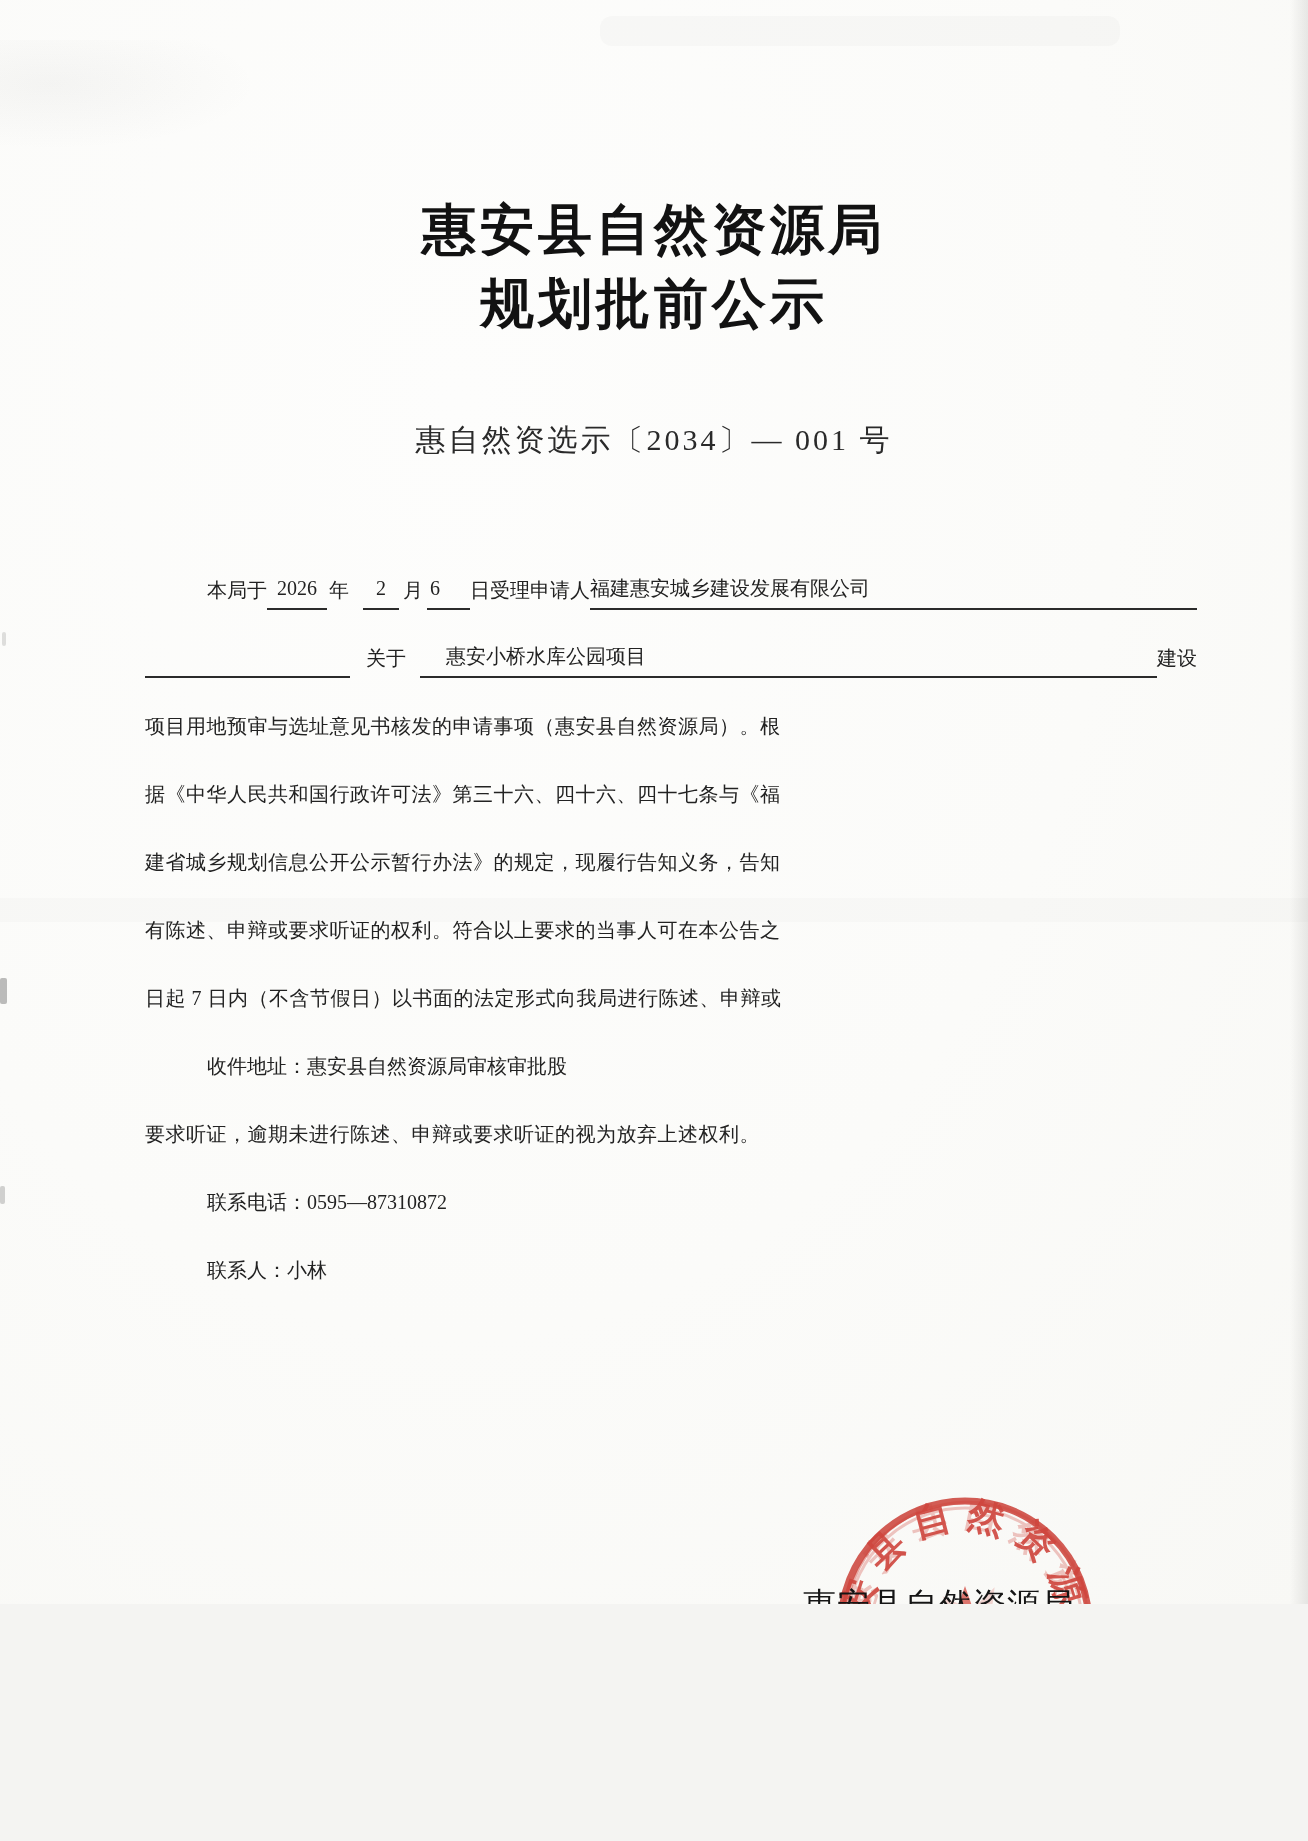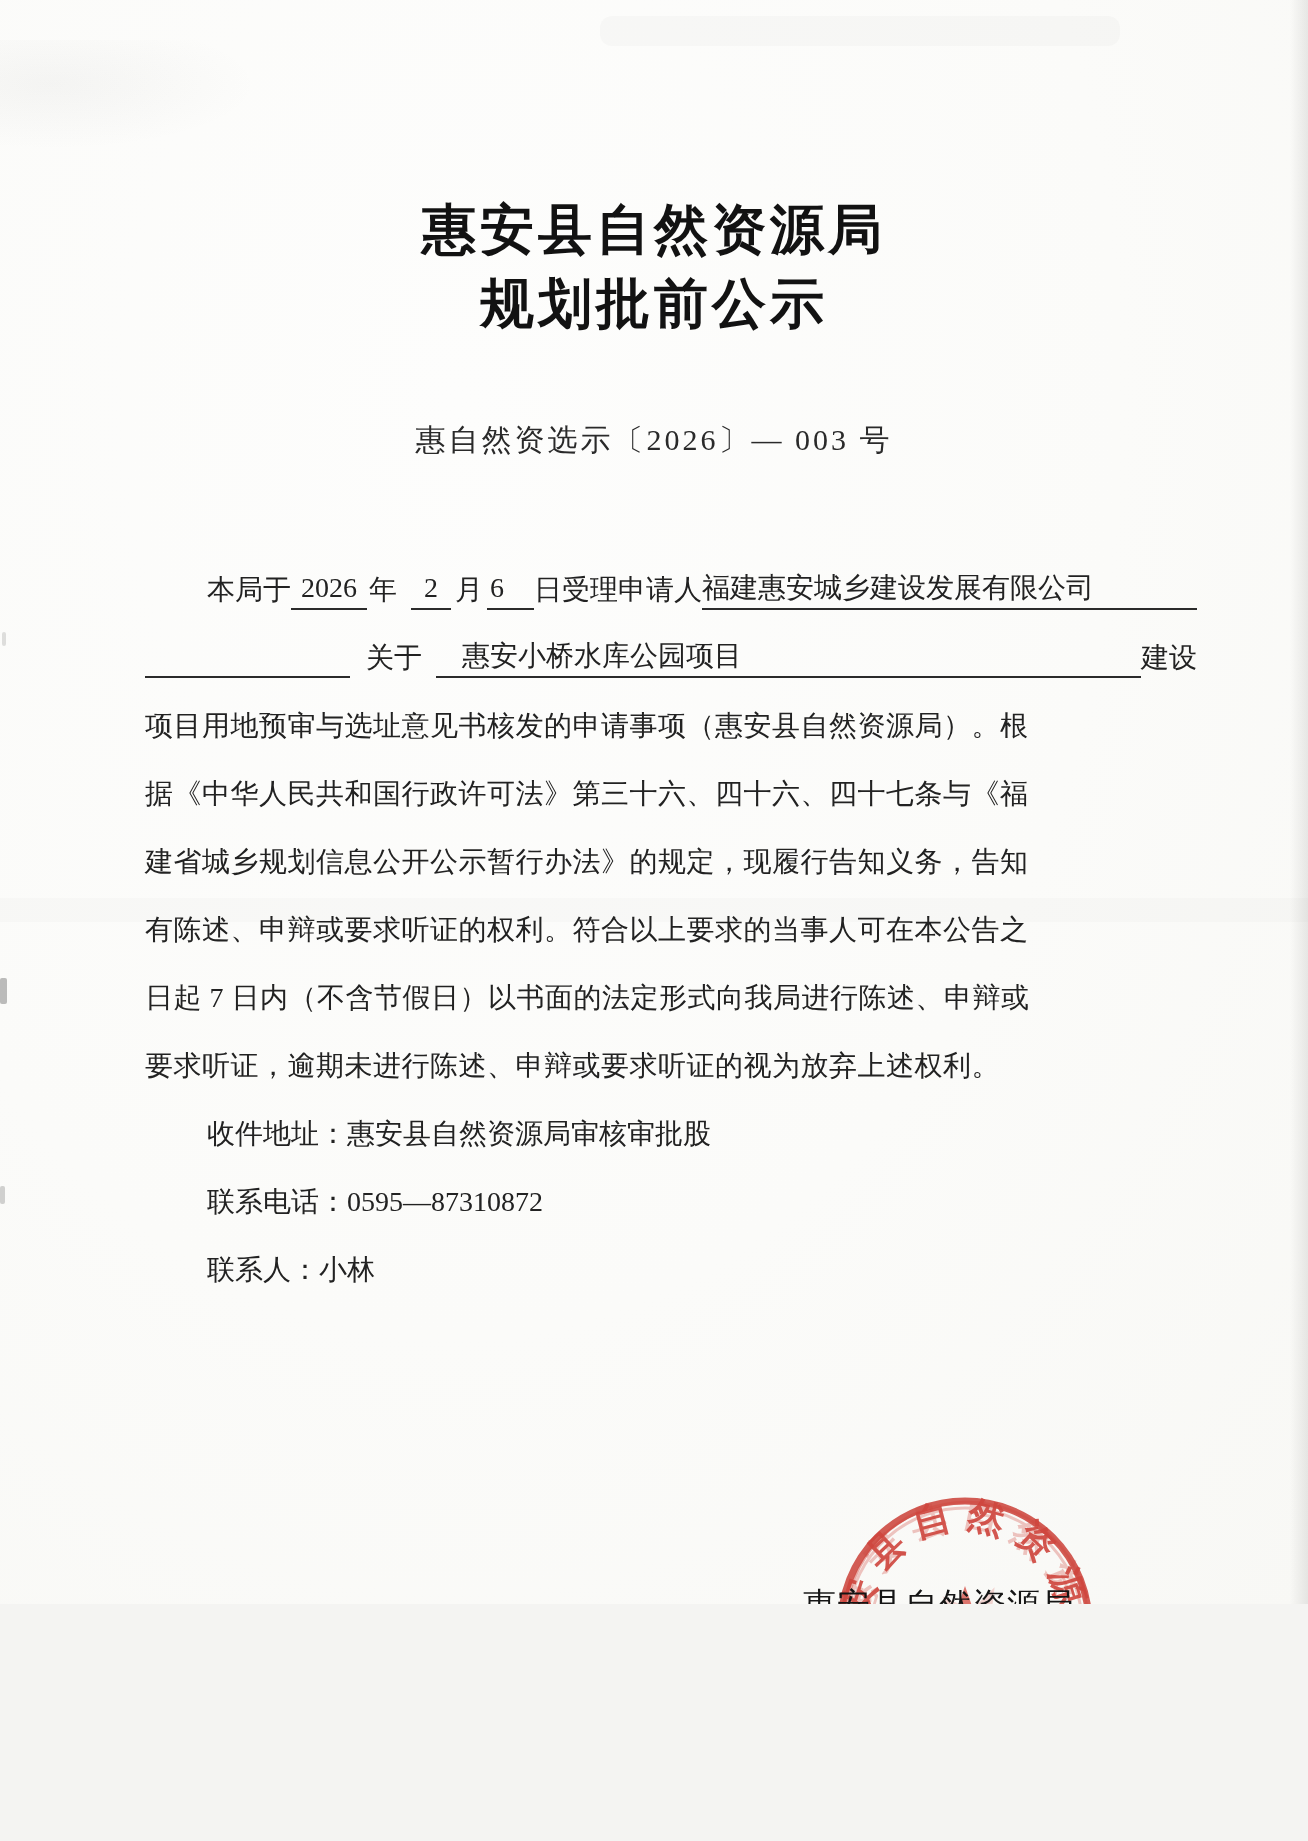--- a/index.html
+++ b/index.html
@@ -19,21 +19,21 @@
     font-weight:700;font-size:54px;line-height:74px;color:#121212;
     letter-spacing:4px;
   }
   .doc-number{
     position:absolute;left:0;top:420px;width:1308px;text-align:center;
     font-size:30px;color:#2a2a2a;letter-spacing:3px;
   }
   
   .body-text{
     position:absolute;left:145px;top:550px;width:1052px;
-    font-size:28px;color:#222;
+    font-size:20px;color:#222;
   }
   .bline{
     display:flex;align-items:flex-end;height:68px;
     box-sizing:border-box;padding-bottom:8px;white-space:nowrap;
   }
   .bline .seg{line-height:40px;}
   .l1{padding-left:62px;}
   .u{line-height:40px;border-bottom:2px solid #2b2b2b;}
   .u-year{padding:0 10px;}
   .u-month{padding:0 13px;margin-left:10px;margin-right:2px;}
@@ -90,21 +90,21 @@
   <div class="art art-tick1"></div>
   <div class="art art-tick2"></div>
   <div class="art art-tick3"></div>
   <div class="art art-br"></div>
 
   <div class="title-block">
     <div>惠安县自然资源局</div>
     <div>规划批前公示</div>
   </div>
 
-  <div class="doc-number">惠自然资选示〔2026〕— 003 号</div>
+  <div class="doc-number">惠自然资选示〔2034〕— 001 号</div>
 
   <div class="body-text">
 
     <div class="bline l1">
       <span class="seg">本局于</span>
       <span class="u u-year">2026</span>
       <span class="seg unit">年</span>
       <span class="u u-month">2</span>
       <span class="seg unit">月</span>
       <span class="u u-day">6</span>
@@ -127,28 +127,28 @@
       </div>
     <div class="bline plain">
         <span class="seg">建省城乡规划信息公开公示暂行办法》的规定，现履行告知义务，告知</span>
       </div>
     <div class="bline plain">
         <span class="seg">有陈述、申辩或要求听证的权利。符合以上要求的当事人可在本公告之</span>
       </div>
     <div class="bline plain">
         <span class="seg">日起 7 日内（不含节假日）以书面的法定形式向我局进行陈述、申辩或</span>
       </div>
-    <div class="bline plain">
-        <span class="seg">要求听证，逾期未进行陈述、申辩或要求听证的视为放弃上述权利。</span>
-      </div>
-
     <div class="bline ind">
       <span class="seg">收件地址：</span>
       <span class="seg">惠安县自然资源局审核审批股</span>
     </div>
+
+    <div class="bline plain">
+        <span class="seg">要求听证，逾期未进行陈述、申辩或要求听证的视为放弃上述权利。</span>
+      </div>
     <div class="bline ind">
       <span class="seg">联系电话：</span>
       <span class="seg">0595—87310872</span>
     </div>
     <div class="bline ind">
       <span class="seg">联系人：</span>
       <span class="seg">小林</span>
     </div>
   </div>
 

